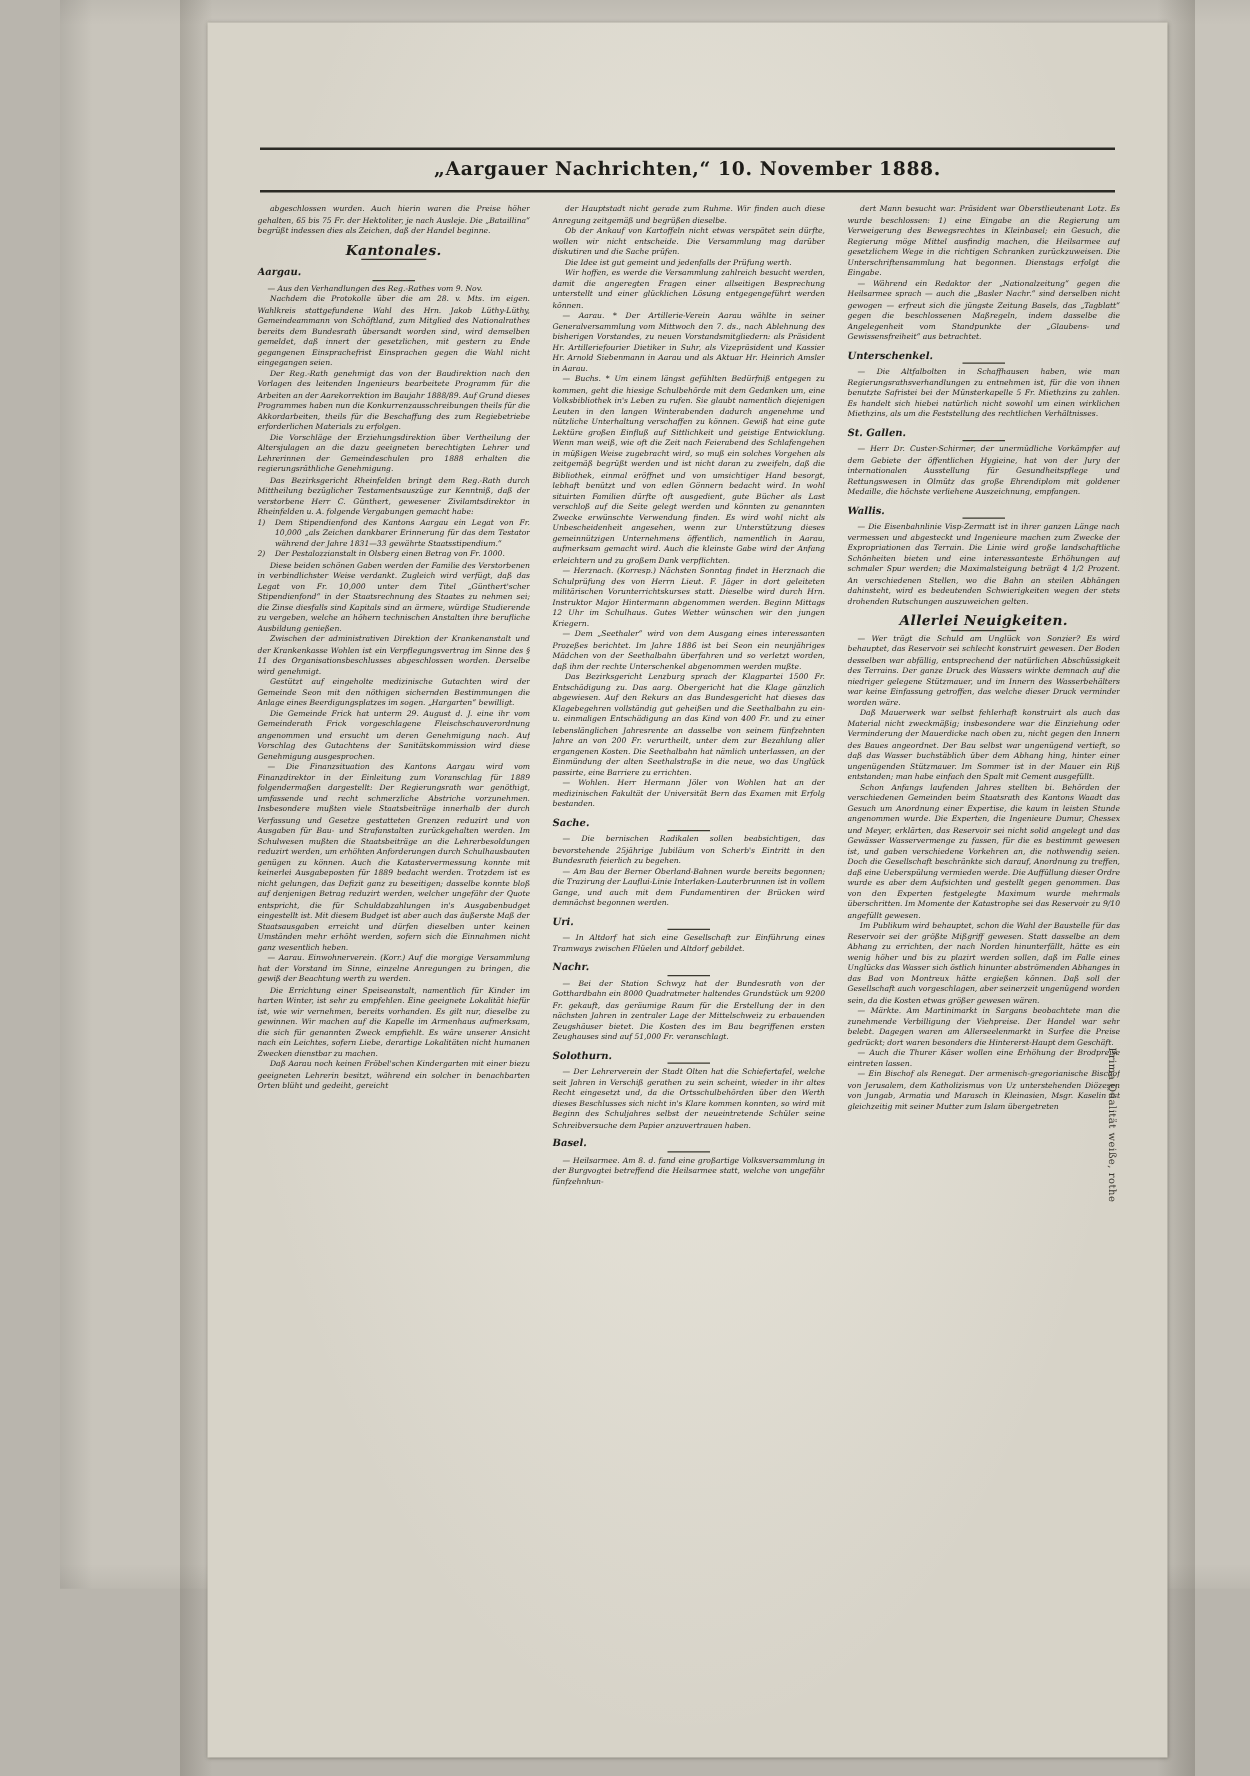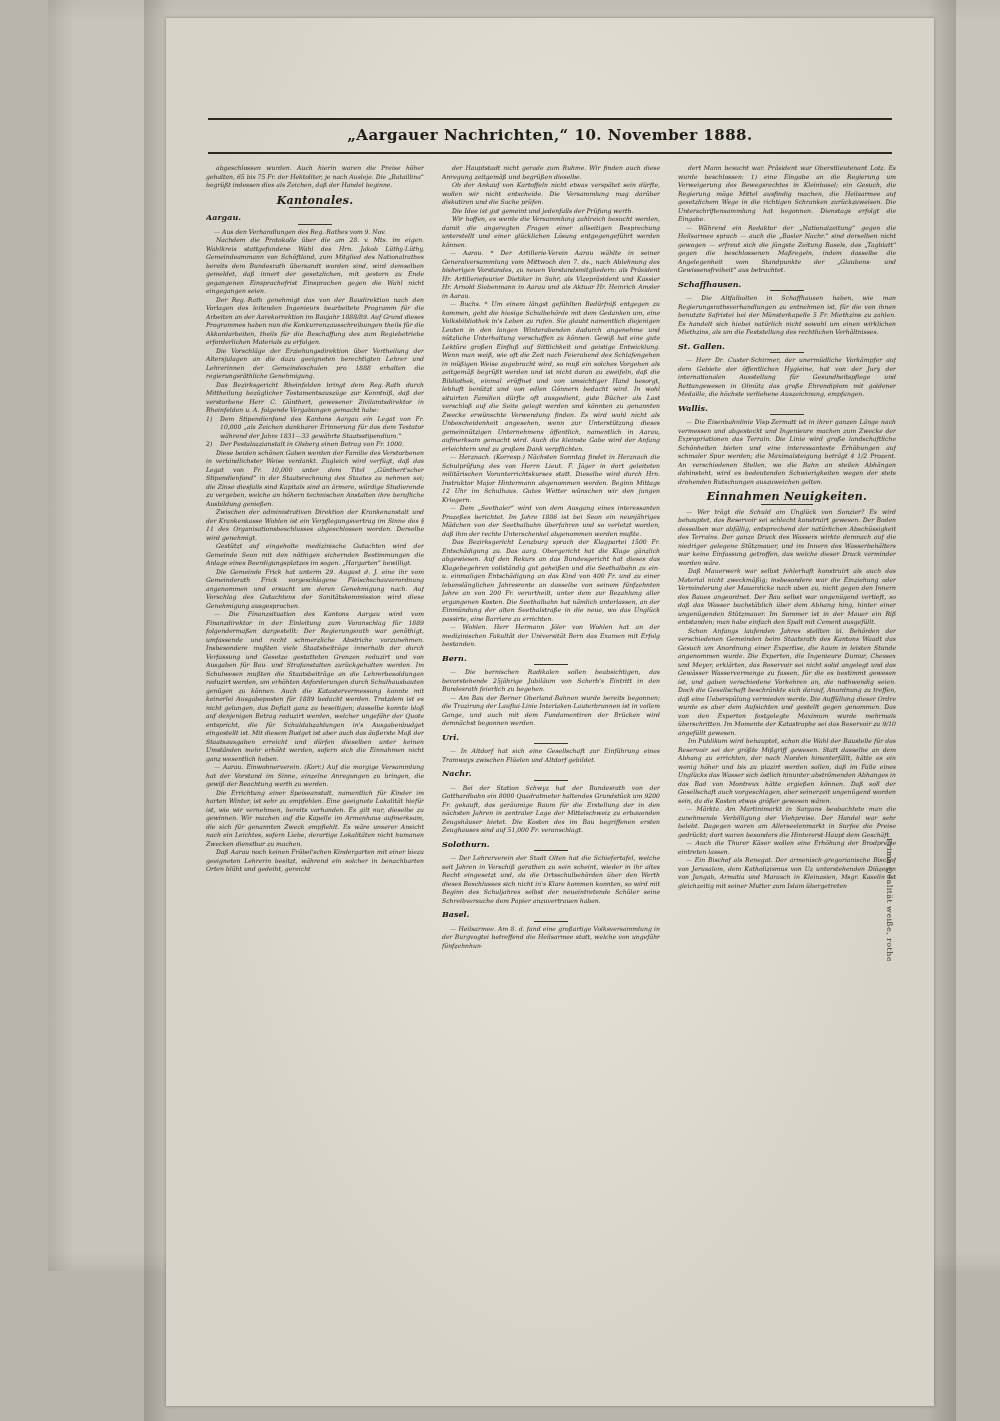--- a/index.html
+++ b/index.html
@@ -200,21 +200,21 @@
             <p class="">der Hauptstadt nicht gerade zum Ruhme. Wir finden auch diese Anregung zeitgemäß und begrüßen dieselbe.</p>
             <p class="">Ob der Ankauf von Kartoffeln nicht etwas verspätet sein dürfte, wollen wir nicht entscheide. Die Versammlung mag darüber diskutiren und die Sache prüfen.</p>
             <p class="">Die Idee ist gut gemeint und jedenfalls der Prüfung werth.</p>
             <p class="">Wir hoffen, es werde die Versammlung zahlreich besucht werden, damit die angeregten Fragen einer allseitigen Besprechung unterstellt und einer glücklichen Lösung entgegengeführt werden können.</p>
             <p class="dash">— Aarau. * Der Artillerie-Verein Aarau wählte in seiner Generalversammlung vom Mittwoch den 7. ds., nach Ablehnung des bisherigen Vorstandes, zu neuen Vorstandsmitgliedern: als Präsident Hr. Artilleriefourier Dietiker in Suhr, als Vizepräsident und Kassier Hr. Arnold Siebenmann in Aarau und als Aktuar Hr. Heinrich Amsler in Aarau.</p>
             <p class="dash">— Buchs. * Um einem längst gefühlten Bedürfniß entgegen zu kommen, geht die hiesige Schulbehörde mit dem Gedanken um, eine Volksbibliothek in's Leben zu rufen. Sie glaubt namentlich diejenigen Leuten in den langen Winterabenden dadurch angenehme und nützliche Unterhaltung verschaffen zu können. Gewiß hat eine gute Lektüre großen Einfluß auf Sittlichkeit und geistige Entwicklung. Wenn man weiß, wie oft die Zeit nach Feierabend des Schlafengehen in müßigen Weise zugebracht wird, so muß ein solches Vorgehen als zeitgemäß begrüßt werden und ist nicht daran zu zweifeln, daß die Bibliothek, einmal eröffnet und von umsichtiger Hand besorgt, lebhaft benützt und von edlen Gönnern bedacht wird. In wohl situirten Familien dürfte oft ausgedient, gute Bücher als Last verschloß auf die Seite gelegt werden und könnten zu genannten Zwecke erwünschte Verwendung finden. Es wird wohl nicht als Unbescheidenheit angesehen, wenn zur Unterstützung dieses gemeinnützigen Unternehmens öffentlich, namentlich in Aarau, aufmerksam gemacht wird. Auch die kleinste Gabe wird der Anfang erleichtern und zu großem Dank verpflichten.</p>
             <p class="dash">— Herznach. (Korresp.) Nächsten Sonntag findet in Herznach die Schulprüfung des von Herrn Lieut. F. Jäger in dort geleiteten militärischen Vorunterrichtskurses statt. Dieselbe wird durch Hrn. Instruktor Major Hintermann abgenommen werden. Beginn Mittags 12 Uhr im Schulhaus. Gutes Wetter wünschen wir den jungen Kriegern.</p>
             <p class="dash">— Dem „Seethaler“ wird von dem Ausgang eines interessanten Prozeßes berichtet. Im Jahre 1886 ist bei Seon ein neunjähriges Mädchen von der Seethalbahn überfahren und so verletzt worden, daß ihm der rechte Unterschenkel abgenommen werden mußte.</p>
             <p class="">Das Bezirksgericht Lenzburg sprach der Klagpartei 1500 Fr. Entschädigung zu. Das aarg. Obergericht hat die Klage gänzlich abgewiesen. Auf den Rekurs an das Bundesgericht hat dieses das Klagebegehren vollständig gut geheißen und die Seethalbahn zu ein- u. einmaligen Entschädigung an das Kind von 400 Fr. und zu einer lebenslänglichen Jahresrente an dasselbe von seinem fünfzehnten Jahre an von 200 Fr. verurtheilt, unter dem zur Bezahlung aller ergangenen Kosten. Die Seethalbahn hat nämlich unterlassen, an der Einmündung der alten Seethalstraße in die neue, wo das Unglück passirte, eine Barriere zu errichten.</p>
             <p class="dash">— Wohlen. Herr Hermann Jöler von Wohlen hat an der medizinischen Fakultät der Universität Bern das Examen mit Erfolg bestanden.</p>
-            <h3 class="sub">Bern.</h3>
+            <h3 class="sub">Sache.</h3>
             <div class="rule-short" style="width: 34px;"></div>
             <p class="dash">— Die bernischen Radikalen sollen beabsichtigen, das bevorstehende 25jährige Jubiläum von Scherb's Eintritt in den Bundesrath feierlich zu begehen.</p>
             <p class="dash">— Am Bau der Berner Oberland-Bahnen wurde bereits begonnen; die Trazirung der Lauflui-Linie Interlaken-Lauterbrunnen ist in vollem Gange, und auch mit dem Fundamentiren der Brücken wird demnächst begonnen werden.</p>
             <h3 class="sub">Uri.</h3>
             <div class="rule-short" style="width: 34px;"></div>
             <p class="dash">— In Altdorf hat sich eine Gesellschaft zur Einführung eines Tramways zwischen Flüelen und Altdorf gebildet.</p>
             <h3 class="sub">Nachr.</h3>
             <div class="rule-short" style="width: 34px;"></div>
             <p class="dash">— Bei der Station Schwyz hat der Bundesrath von der Gotthardbahn ein 8000 Quadratmeter haltendes Grundstück um 9200 Fr. gekauft, das geräumige Raum für die Erstellung der in den nächsten Jahren in zentraler Lage der Mittelschweiz zu erbauenden Zeugshäuser bietet. Die Kosten des im Bau begriffenen ersten Zeughauses sind auf 51,000 Fr. veranschlagt.</p>
             <h3 class="sub">Solothurn.</h3>
@@ -222,30 +222,30 @@
             <p class="dash">— Der Lehrerverein der Stadt Olten hat die Schiefertafel, welche seit Jahren in Verschiß gerathen zu sein scheint, wieder in ihr altes Recht eingesetzt und, da die Ortsschulbehörden über den Werth dieses Beschlusses sich nicht in's Klare kommen konnten, so wird mit Beginn des Schuljahres selbst der neueintretende Schüler seine Schreibversuche dem Papier anzuvertrauen haben.</p>
             <h3 class="sub">Basel.</h3>
             <div class="rule-short" style="width: 34px;"></div>
             <p class="dash">— Heilsarmee. Am 8. d. fand eine großartige Volksversammlung in der Burgvogtei betreffend die Heilsarmee statt, welche von ungefähr fünfzehnhun-</p>
           </div>
         </div>
       <div class="col col3">
           <div class="body" id="c2">
             <p class="">dert Mann besucht war. Präsident war Oberstlieutenant Lotz. Es wurde beschlossen: 1) eine Eingabe an die Regierung um Verweigerung des Bewegsrechtes in Kleinbasel; ein Gesuch, die Regierung möge Mittel ausfindig machen, die Heilsarmee auf gesetzlichem Wege in die richtigen Schranken zurückzuweisen. Die Unterschriftensammlung hat begonnen. Dienstags erfolgt die Eingabe.</p>
             <p class="dash">— Während ein Redaktor der „Nationalzeitung“ gegen die Heilsarmee sprach — auch die „Basler Nachr.“ sind derselben nicht gewogen — erfreut sich die jüngste Zeitung Basels, das „Tagblatt“ gegen die beschlossenen Maßregeln, indem dasselbe die Angelegenheit vom Standpunkte der „Glaubens- und Gewissensfreiheit“ aus betrachtet.</p>
-            <h3 class="sub">Schaffhausen.</h3>
+            <h3 class="sub">Unterschenkel.</h3>
             <div class="rule-short" style="width: 34px;"></div>
             <p class="dash">— Die Altfalbolten in Schaffhausen haben, wie man Regierungsrathsverhandlungen zu entnehmen ist, für die von ihnen benutzte Safristei bei der Münsterkapelle 5 Fr. Miethzins zu zahlen. Es handelt sich hiebei natürlich nicht sowohl um einen wirklichen Miethzins, als um die Feststellung des rechtlichen Verhältnisses.</p>
             <h3 class="sub">St. Gallen.</h3>
             <div class="rule-short" style="width: 34px;"></div>
             <p class="dash">— Herr Dr. Custer-Schirmer, der unermüdliche Vorkämpfer auf dem Gebiete der öffentlichen Hygieine, hat von der Jury der internationalen Ausstellung für Gesundheitspflege und Rettungswesen in Olmütz das große Ehrendiplom mit goldener Medaille, die höchste verliehene Auszeichnung, empfangen.</p>
             <h3 class="sub">Wallis.</h3>
             <div class="rule-short" style="width: 34px;"></div>
             <p class="dash">— Die Eisenbahnlinie Visp-Zermatt ist in ihrer ganzen Länge nach vermessen und abgesteckt und Ingenieure machen zum Zwecke der Expropriationen das Terrain. Die Linie wird große landschaftliche Schönheiten bieten und eine interessanteste Erhöhungen auf schmaler Spur werden; die Maximalsteigung beträgt 4 1/2 Prozent. An verschiedenen Stellen, wo die Bahn an steilen Abhängen dahinsteht, wird es bedeutenden Schwierigkeiten wegen der stets drohenden Rutschungen auszuweichen gelten.</p>
-            <h2 class="sec">Einnahmen Neuigkeiten.</h2>
+            <h2 class="sec">Allerlei Neuigkeiten.</h2>
             <div class="rule-short"></div>
             <p class="dash">— Wer trägt die Schuld am Unglück von Sonzier? Es wird behauptet, das Reservoir sei schlecht konstruirt gewesen. Der Boden desselben war abfällig, entsprechend der natürlichen Abschüssigkeit des Terrains. Der ganze Druck des Wassers wirkte demnach auf die niedriger gelegene Stützmauer, und im Innern des Wasserbehälters war keine Einfassung getroffen, das welche dieser Druck verminder worden wäre.</p>
             <p class="">Daß Mauerwerk war selbst fehlerhaft konstruirt als auch das Material nicht zweckmäßig; insbesondere war die Einziehung oder Verminderung der Mauerdicke nach oben zu, nicht gegen den Innern des Baues angeordnet. Der Bau selbst war ungenügend vertieft, so daß das Wasser buchstäblich über dem Abhang hing, hinter einer ungenügenden Stützmauer. Im Sommer ist in der Mauer ein Riß entstanden; man habe einfach den Spalt mit Cement ausgefüllt.</p>
             <p class="">Schon Anfangs laufenden Jahres stellten bi. Behörden der verschiedenen Gemeinden beim Staatsrath des Kantons Waadt das Gesuch um Anordnung einer Expertise, die kaum in leisten Stunde angenommen wurde. Die Experten, die Ingenieure Dumur, Chessex und Meyer, erklärten, das Reservoir sei nicht solid angelegt und das Gewässer Wasservermenge zu fassen, für die es bestimmt gewesen ist, und gaben verschiedene Vorkehren an, die nothwendig seien. Doch die Gesellschaft beschränkte sich darauf, Anordnung zu treffen, daß eine Ueberspülung vermieden werde. Die Auffüllung dieser Ordre wurde es aber dem Aufsichten und gestellt gegen genommen. Das von den Experten festgelegte Maximum wurde mehrmals überschritten. Im Momente der Katastrophe sei das Reservoir zu 9/10 angefüllt gewesen.</p>
             <p class="">Im Publikum wird behauptet, schon die Wahl der Baustelle für das Reservoir sei der größte Mißgriff gewesen. Statt dasselbe an dem Abhang zu errichten, der nach Norden hinunterfällt, hätte es ein wenig höher und bis zu plazirt werden sollen, daß im Falle eines Unglücks das Wasser sich östlich hinunter abströmenden Abhanges in das Bad von Montreux hätte ergießen können. Daß soll der Gesellschaft auch vorgeschlagen, aber seinerzeit ungenügend worden sein, da die Kosten etwas größer gewesen wären.</p>
             <p class="dash">— Märkte. Am Martinimarkt in Sargans beobachtete man die zunehmende Verbilligung der Viehpreise. Der Handel war sehr belebt. Dagegen waren am Allerseelenmarkt in Surfee die Preise gedrückt; dort waren besonders die Hintererst-Haupt dem Geschäft.</p>
             <p class="dash">— Auch die Thurer Käser wollen eine Erhöhung der Brodpreise eintreten lassen.</p>
             <p class="dash">— Ein Bischof als Renegat. Der armenisch-gregorianische Bischof von Jerusalem, dem Katholizismus von Uz unterstehenden Diözesen von Jungab, Armatia und Marasch in Kleinasien, Msgr. Kaselin ist gleichzeitig mit seiner Mutter zum Islam übergetreten</p>
           </div>
         </div>

